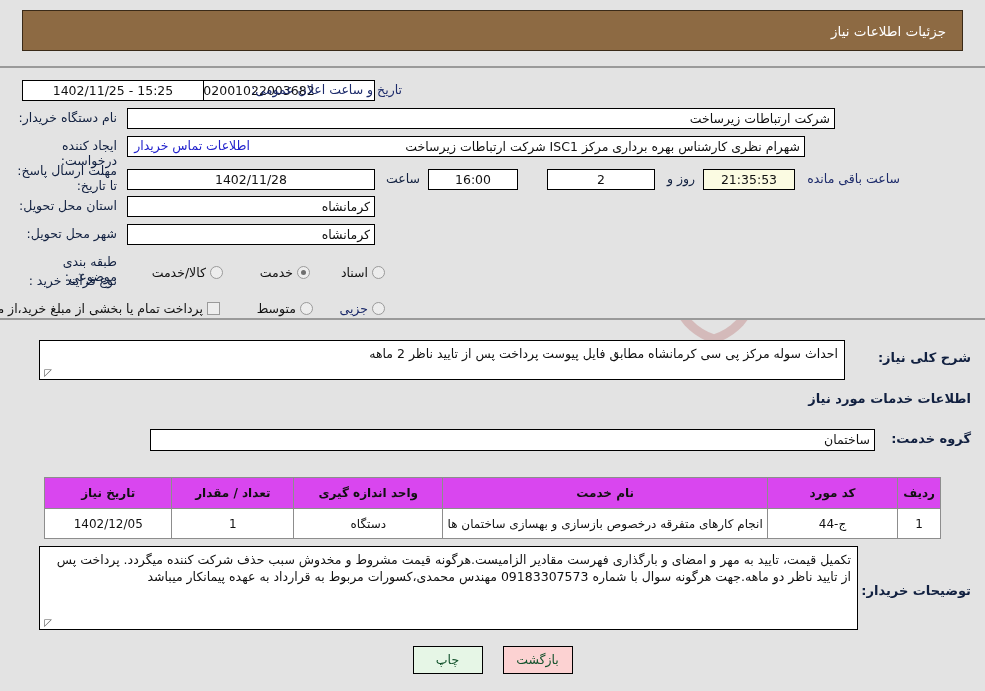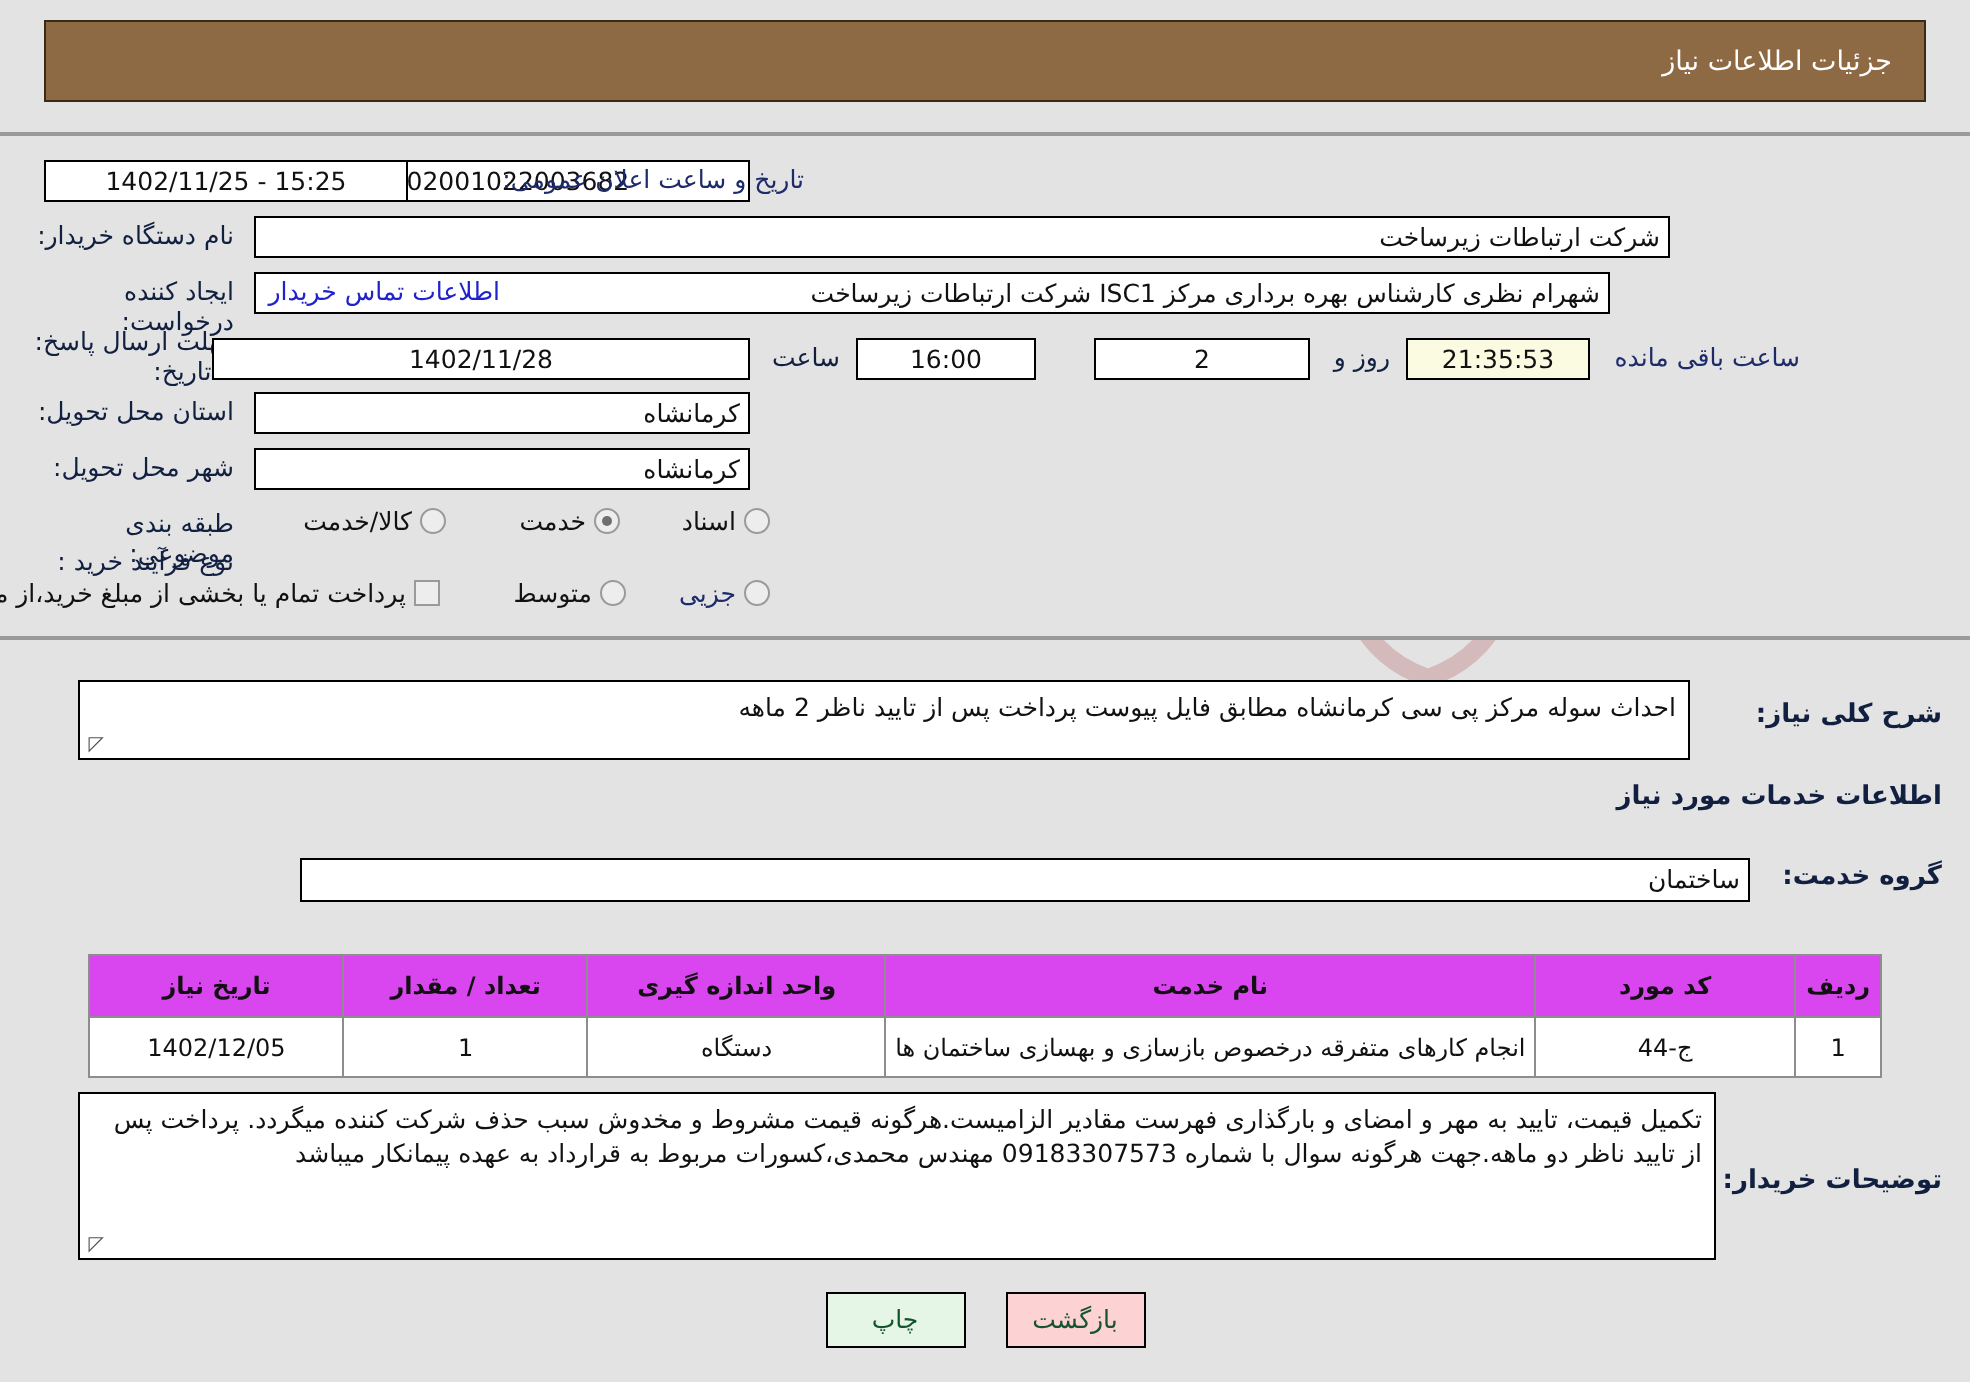--- a/index.html
+++ b/index.html
@@ -151,21 +151,21 @@
     width: 13px; height: 13px;
     border: 1px solid #9a9a9a;
     background: #ededed;
     box-sizing: border-box;
     display: inline-block;
     vertical-align: middle;
   }
   .radio-label {
     font-size: 12.5px;
     color: #111111;
-    margin: 0 4px;
+    margin: 12px 4px;
   }
   .radio-label.blue { color: #1d2b6b; }
 
   
   #mid-section {
     position: absolute;
     left: 0;
     top: 326px;
     width: 985px;
     z-index: 8;
@@ -290,21 +290,21 @@
   <div class="box" style="position:absolute; right:781px; top:12px; width:182px;">15:25 - 1402/11/25</div>
 
   <div class="right-label" style="top:42px;">نام دستگاه خریدار:</div>
   <div class="box right" style="position:absolute; right:150px; top:40px; width:708px;">شرکت ارتباطات زیرساخت</div>
 
   <div class="right-label" style="top:70px;">ایجاد کننده درخواست:</div>
   <div class="box right" style="position:absolute; right:180px; top:68px; width:678px;">شهرام نظری کارشناس بهره برداری مرکز ISC1 شرکت ارتباطات زیرساخت</div>
   <div class="lbl lbl-blue" style="position:absolute; right:735px; top:70px; color:#2222cc; cursor:pointer;">اطلاعات تماس خریدار</div>
 
   <div class="right-label" style="top:95px; line-height:15px;">مهلت ارسال پاسخ: تا تاریخ:</div>
-  <div class="box" style="position:absolute; right:610px; top:101px; width:269px;">1402/11/28</div>
+  <div class="box" style="position:absolute; right:610px; top:101px; width:248px;">1402/11/28</div>
   <div class="lbl" style="position:absolute; right:565px; top:103px;">ساعت</div>
   <div class="box" style="position:absolute; right:467px; top:101px; width:90px;margin-left:44px;">16:00</div>
   <div class="box" style="position:absolute; right:330px; top:101px; width:108px;">2</div>
   <div class="lbl" style="position:absolute; right:290px; top:103px;">روز و</div>
   <div class="box yellow" style="position:absolute; right:190px; top:101px; width:92px;">21:35:53</div>
   <div class="lbl lbl-blue" style="position:absolute; right:85px; top:103px;">ساعت باقی مانده</div>
 
   <div class="right-label" style="top:130px;">استان محل تحویل:</div>
   <div class="box right" style="position:absolute; right:610px; top:128px; width:248px;">کرمانشاه</div>
 

